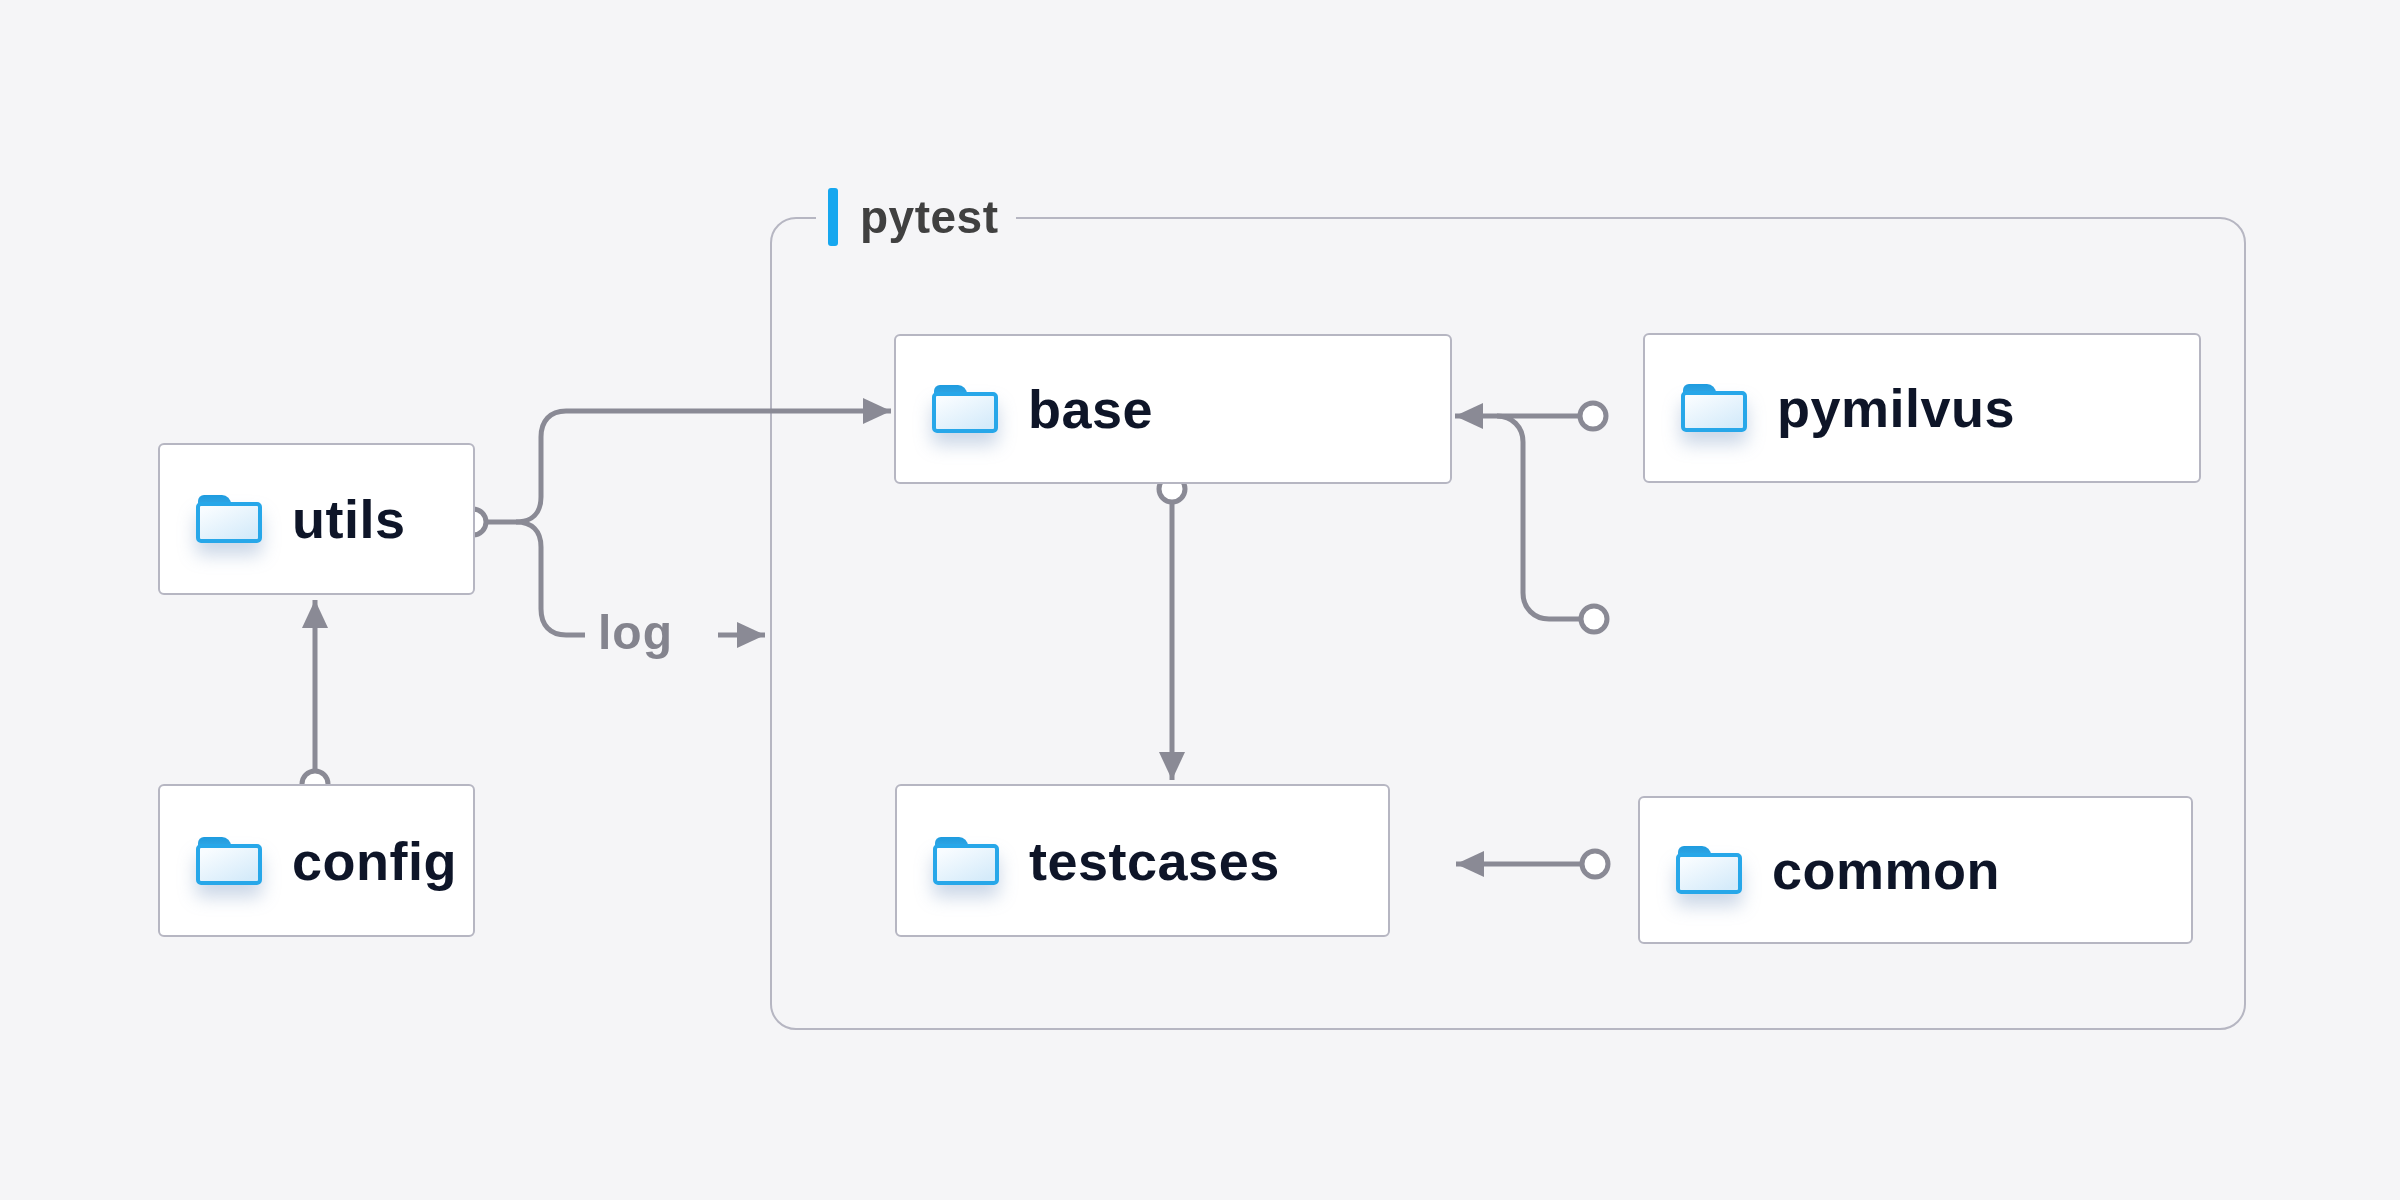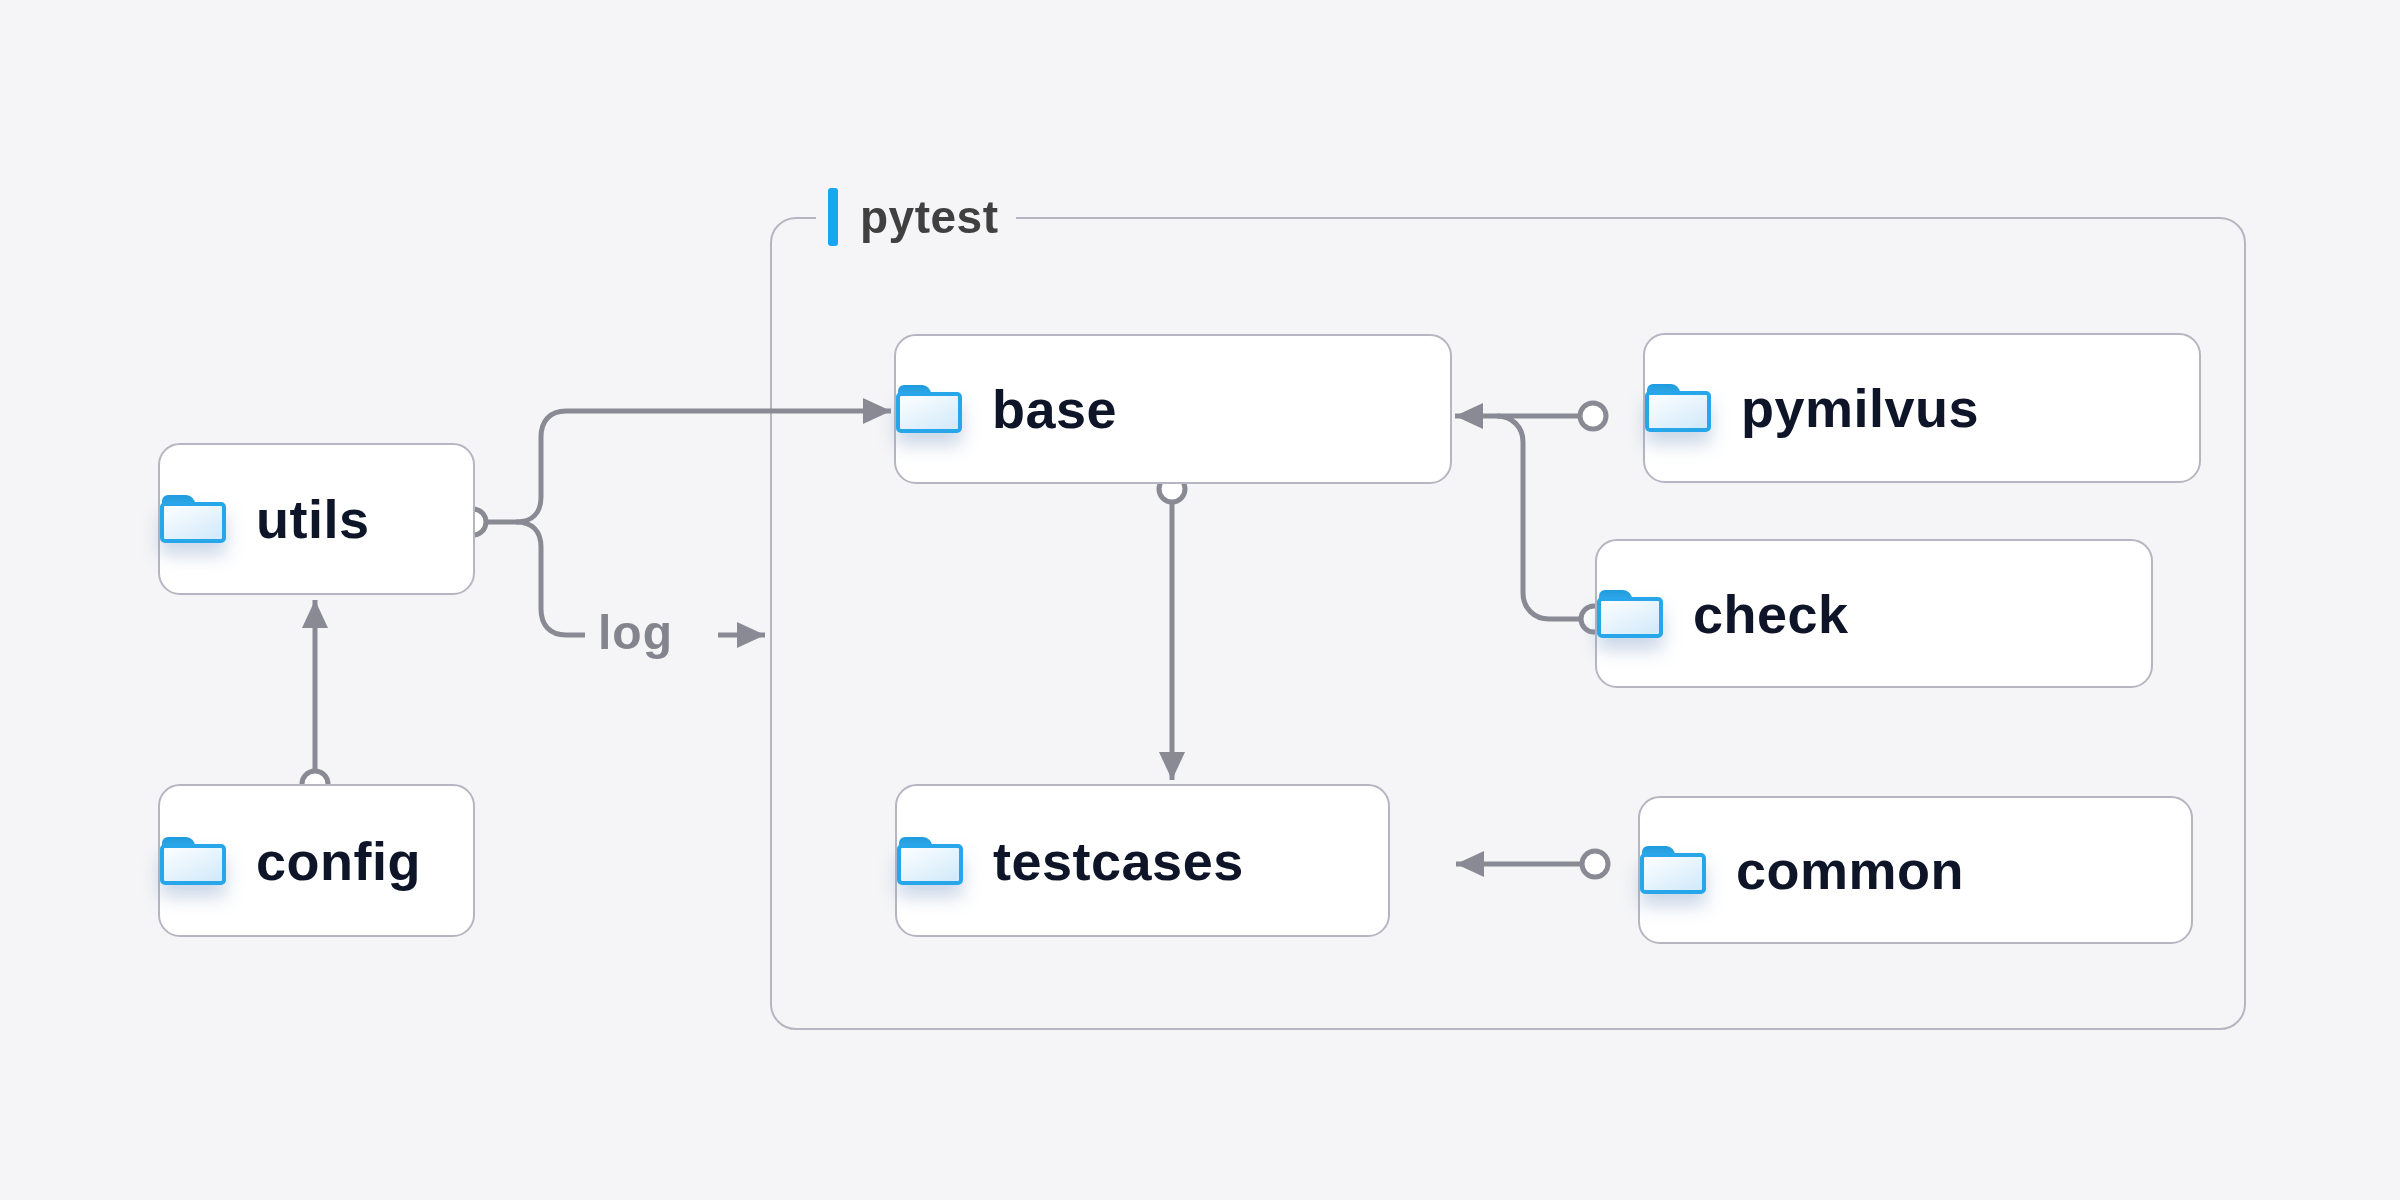--- a/index.html
+++ b/index.html
@@ -41,23 +41,24 @@
     font-size: 46px; font-weight: 700;
     color: #404040;
     letter-spacing: 0.5px;
   }
 
   
   .node {
     position: absolute;
     background: #ffffff;
     border: 2.5px solid #b6b6c2;
-    border-radius: 22px;
+    border-radius: 6px;
     box-sizing: border-box;
     display: flex; align-items: center;
+    padding-left: 36px;
   }
   .node-label {
     font-size: 54px; font-weight: 700;
     color: #0e1528;
     margin-left: 30px;
     letter-spacing: 0.5px;
   }
   .node-utils     { left: 158px;  top: 443px; width: 317px; height: 152px; }
   .node-config    { left: 158px;  top: 784px; width: 317px; height: 153px; }
   .node-base      { left: 894px;  top: 334px; width: 558px; height: 150px; }
@@ -154,24 +155,20 @@
   <div class="node node-base">
     <span class="folder"></span>
     <span class="node-label">base</span>
   </div>
 
   <div class="node node-pymilvus">
     <span class="folder"></span>
     <span class="node-label">pymilvus</span>
   </div>
 
-  <div class="node node-check">
-    <span class="folder"></span>
-    <span class="node-label">check</span>
-  </div>
 
   <div class="node node-testcases">
     <span class="folder"></span>
     <span class="node-label">testcases</span>
   </div>
 
   <div class="node node-common">
     <span class="folder"></span>
     <span class="node-label">common</span>
   </div>

